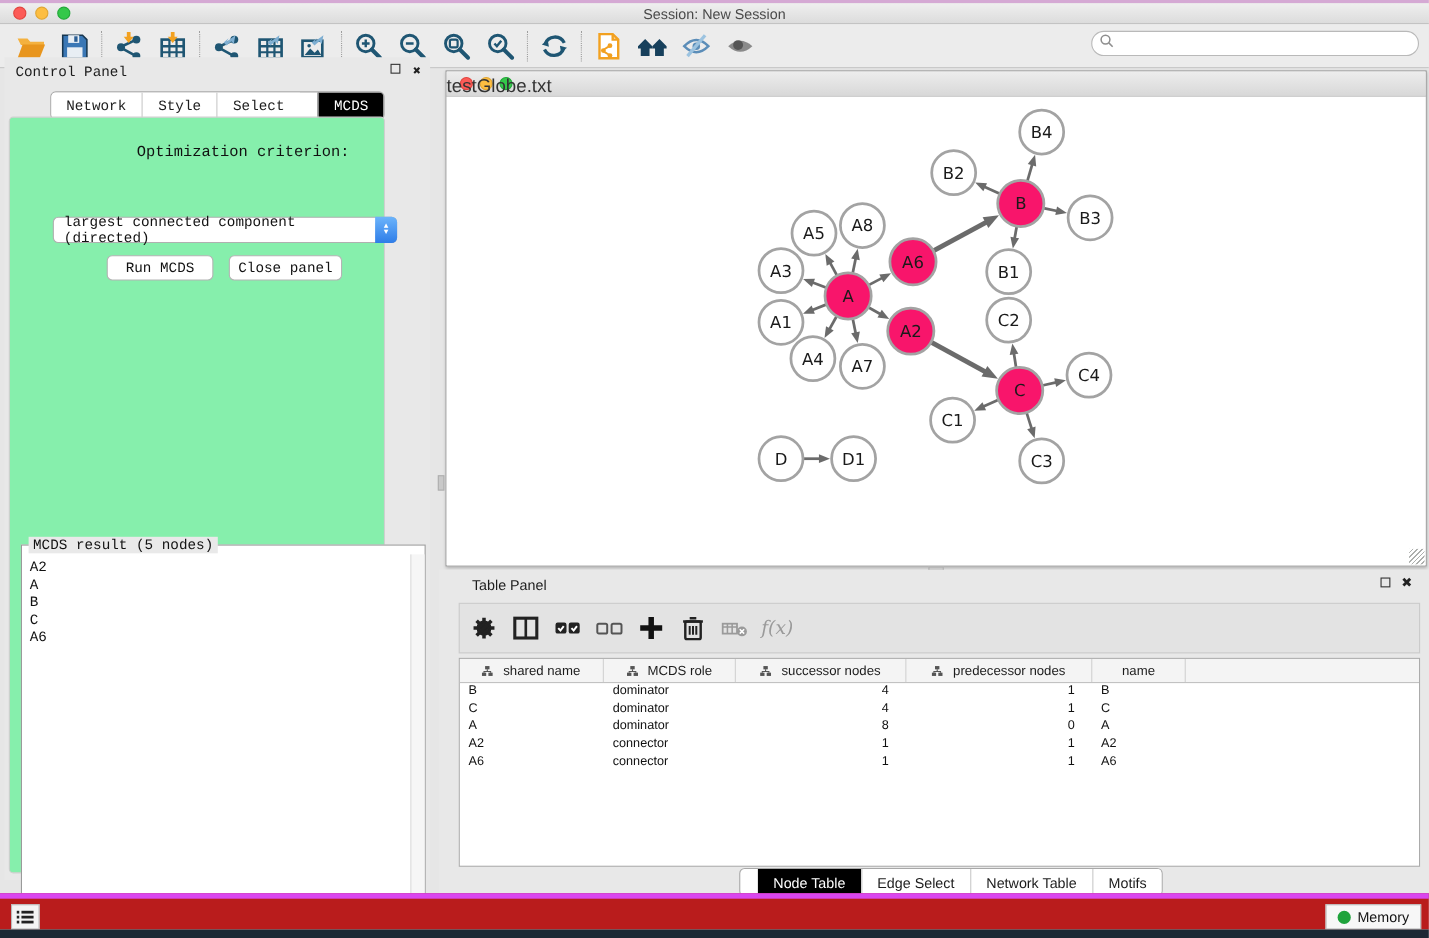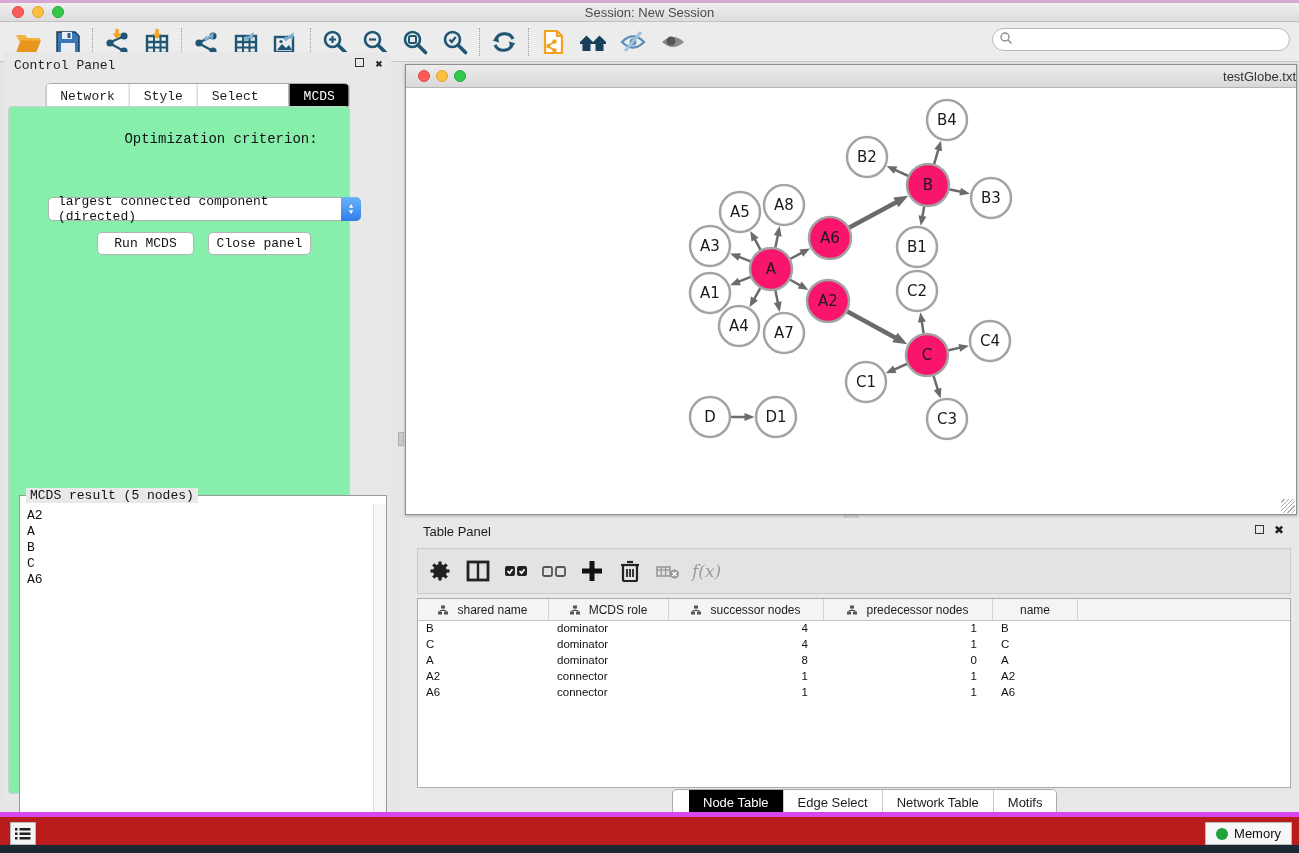--- a/index.html
+++ b/index.html
@@ -51,21 +51,21 @@
     border:1px solid #9A9A9A; background:#fff; }
   .mcds-legend { position:absolute; left:6px; top:-8px; background:#E9E9E9; padding:0 4px; font-size:13px; color:#111; }
   .mcds-list { position:absolute; left:1px; top:8px; right:14px; bottom:1px; padding:4px 6px; overflow:hidden; }
   .mcds-item { font-size:13px; color:#111; line-height:16px; }
   .mcds-scroll { position:absolute; right:0; top:8px; bottom:1px; width:13px; background:#F6F6F6; border-left:1px solid #DDD; }
 
   
   .net-window { position:absolute; left:405px; top:64px; width:892px; height:451px;
     border:1px solid #8E8E8E; background:#fff; box-shadow:0 1px 3px rgba(0,0,0,.25); }
   .net-titlebar { height:23px; background:linear-gradient(#EDEDED,#D8D8D8); border-bottom:1px solid #B5B5B5; position:relative; }
-  .net-title { position:absolute; width:100%; text-align:right; top:4px; font-size:13px; color:#333; }
+  .net-title { position:absolute; width:100%; text-align:left; top:4px; font-size:17px; color:#333; }
   .net-canvas { position:relative; width:890px; height:426px; background:#fff; }
   .resize-grip { position:absolute; right:1px; bottom:1px; width:14px; height:14px;
     background:repeating-linear-gradient(135deg,transparent,transparent 2px,#ADAFAD 2px,#ADAFAD 3px); }
   .scroll-nub-bottom { position:absolute; left:438px; bottom:-6px; width:14px; height:5px; background:#C9C9C9; border:1px solid #AFAFAF; }
 
   
   .table-panel { position:absolute; left:399px; top:518px; width:900px; height:294px; background:#E8E8E8; }
   .tp-toolbar { position:absolute; left:18px; top:30px; width:874px; height:46px; background:#E3E3E3;
     border:1px solid #CBCBCB; display:flex; align-items:center; padding-left:8px; }
   .tp-btn { width:38px; height:38px; display:flex; align-items:center; cursor:default; }
@@ -384,21 +384,21 @@
         </g>
       </svg>
   </div>
   <div class="resize-grip"></div>
   <div class="scroll-nub-bottom"></div>
 </div>
 <div style="position:absolute;left:398px;top:432px;width:6px;height:14px;background:#C9C9C9;border:1px solid #AFAFAF;"></div>
 
 <div class="table-panel">
   <div class="panel-head">
-    <span class="p-title" style="left:24px;">Table Panel</span>
+    <span class="p-title" style="left:30px;">Table Panel</span>
     <span class="wicon" style="right:32px;"><span class="float-box"></span></span>
     <span class="wicon" style="right:12px;font-weight:bold;">✖</span>
   </div>
   <div class="tp-toolbar" id="tp-toolbar">
       <span class="tp-btn">
         <svg width="28" height="28" viewBox="0 0 28 28">
           <circle cx="14" cy="14" r="5" fill="none" stroke="#222" stroke-width="3.4"></circle>
           <g stroke="#222" stroke-width="3.2">
             <line x1="4.5" y1="14" x2="23.5" y2="14"></line>
             <line x1="7.2824855787277984" y1="7.282485578727799" x2="20.717514421272202" y2="20.7175144212722"></line>

